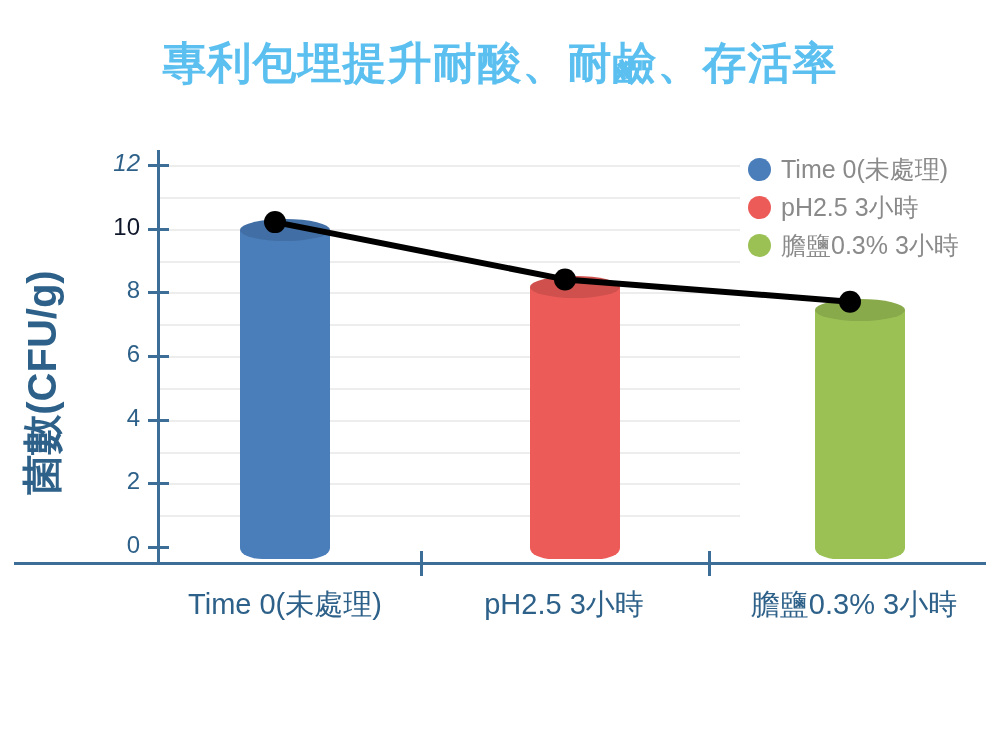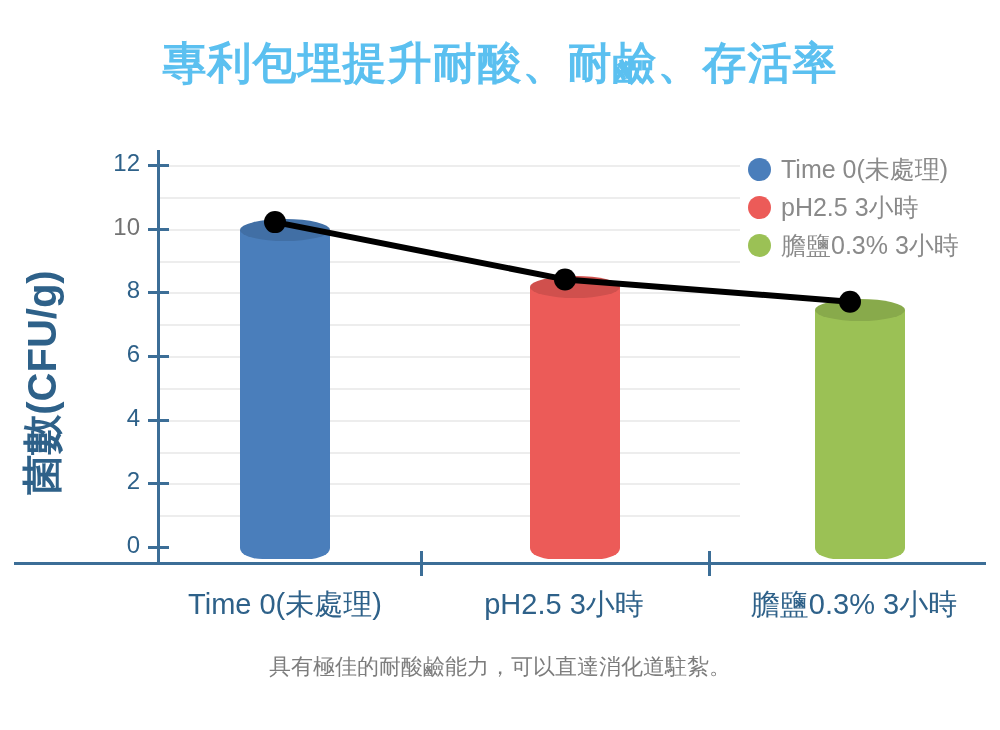--- a/index.html
+++ b/index.html
@@ -207,23 +207,23 @@
     <div class="gridline" style="top: 127.333px; background: rgb(237, 237, 237);"></div>
     <div class="gridline" style="top: 95.5px; background: rgb(237, 237, 237);"></div>
     <div class="gridline" style="top: 63.6667px; background: rgb(237, 237, 237);"></div>
     <div class="gridline" style="top: 31.8333px; background: rgb(237, 237, 237);"></div>
     <div class="gridline" style="top: 0px; background: rgb(237, 237, 237);"></div>
   </div>
 
 <div id="y-axis-line"></div>
 <div id="y-axis-ticks">
     <div class="y-tick" style="top: 164px; background: rgb(60, 110, 151);"></div>
-    <div class="y-tick-label" style="right: auto; left: 100px; top: 151px; color: rgb(46, 97, 137);">12</div>
+    <div class="y-tick-label" style="right: auto; left: 100px; top: 151px; color: rgb(46, 97, 137); font-style: italic;">12</div>
     <div class="y-tick" style="top: 227.667px; background: rgb(60, 110, 151);"></div>
-    <div class="y-tick-label" style="right: auto; left: 100px; top: 214.667px; color: #737373;">10</div>
+    <div class="y-tick-label" style="right: auto; left: 100px; top: 214.667px; color: #0f172a;">10</div>
     <div class="y-tick" style="top: 291.333px; background: rgb(60, 110, 151);"></div>
     <div class="y-tick-label" style="right: auto; left: 100px; top: 278.333px; color: rgb(46, 97, 137);">8</div>
     <div class="y-tick" style="top: 355px; background: rgb(60, 110, 151);"></div>
     <div class="y-tick-label" style="right: auto; left: 100px; top: 342px; color: rgb(46, 97, 137);">6</div>
     <div class="y-tick" style="top: 418.667px; background: rgb(60, 110, 151);"></div>
     <div class="y-tick-label" style="right: auto; left: 100px; top: 405.667px; color: rgb(46, 97, 137);">4</div>
     <div class="y-tick" style="top: 482.333px; background: rgb(60, 110, 151);"></div>
     <div class="y-tick-label" style="right: auto; left: 100px; top: 469.333px; color: rgb(46, 97, 137);">2</div>
     <div class="y-tick" style="top: 546px; background: rgb(60, 110, 151);"></div>
     <div class="y-tick-label" style="right: auto; left: 100px; top: 533px; color: rgb(46, 97, 137);">0</div>
@@ -273,14 +273,13 @@
       <span class="legend-swatch" style="background: rgb(236, 91, 88);"></span>
       <span class="legend-label" style="color: rgb(138, 138, 138);">pH2.5 3小時</span>
     </div>
     <div class="legend-item">
       <span class="legend-swatch" style="background: rgb(155, 193, 85);"></span>
       <span class="legend-label" style="color: rgb(138, 138, 138);">膽鹽0.3% 3小時</span>
     </div>
   </div>
 
 <div id="caption">
-  <span class="caption-line">具有極佳的耐酸鹼能力，可以直達消化道駐紮。</span>
 </div>
 
 </body></html>

